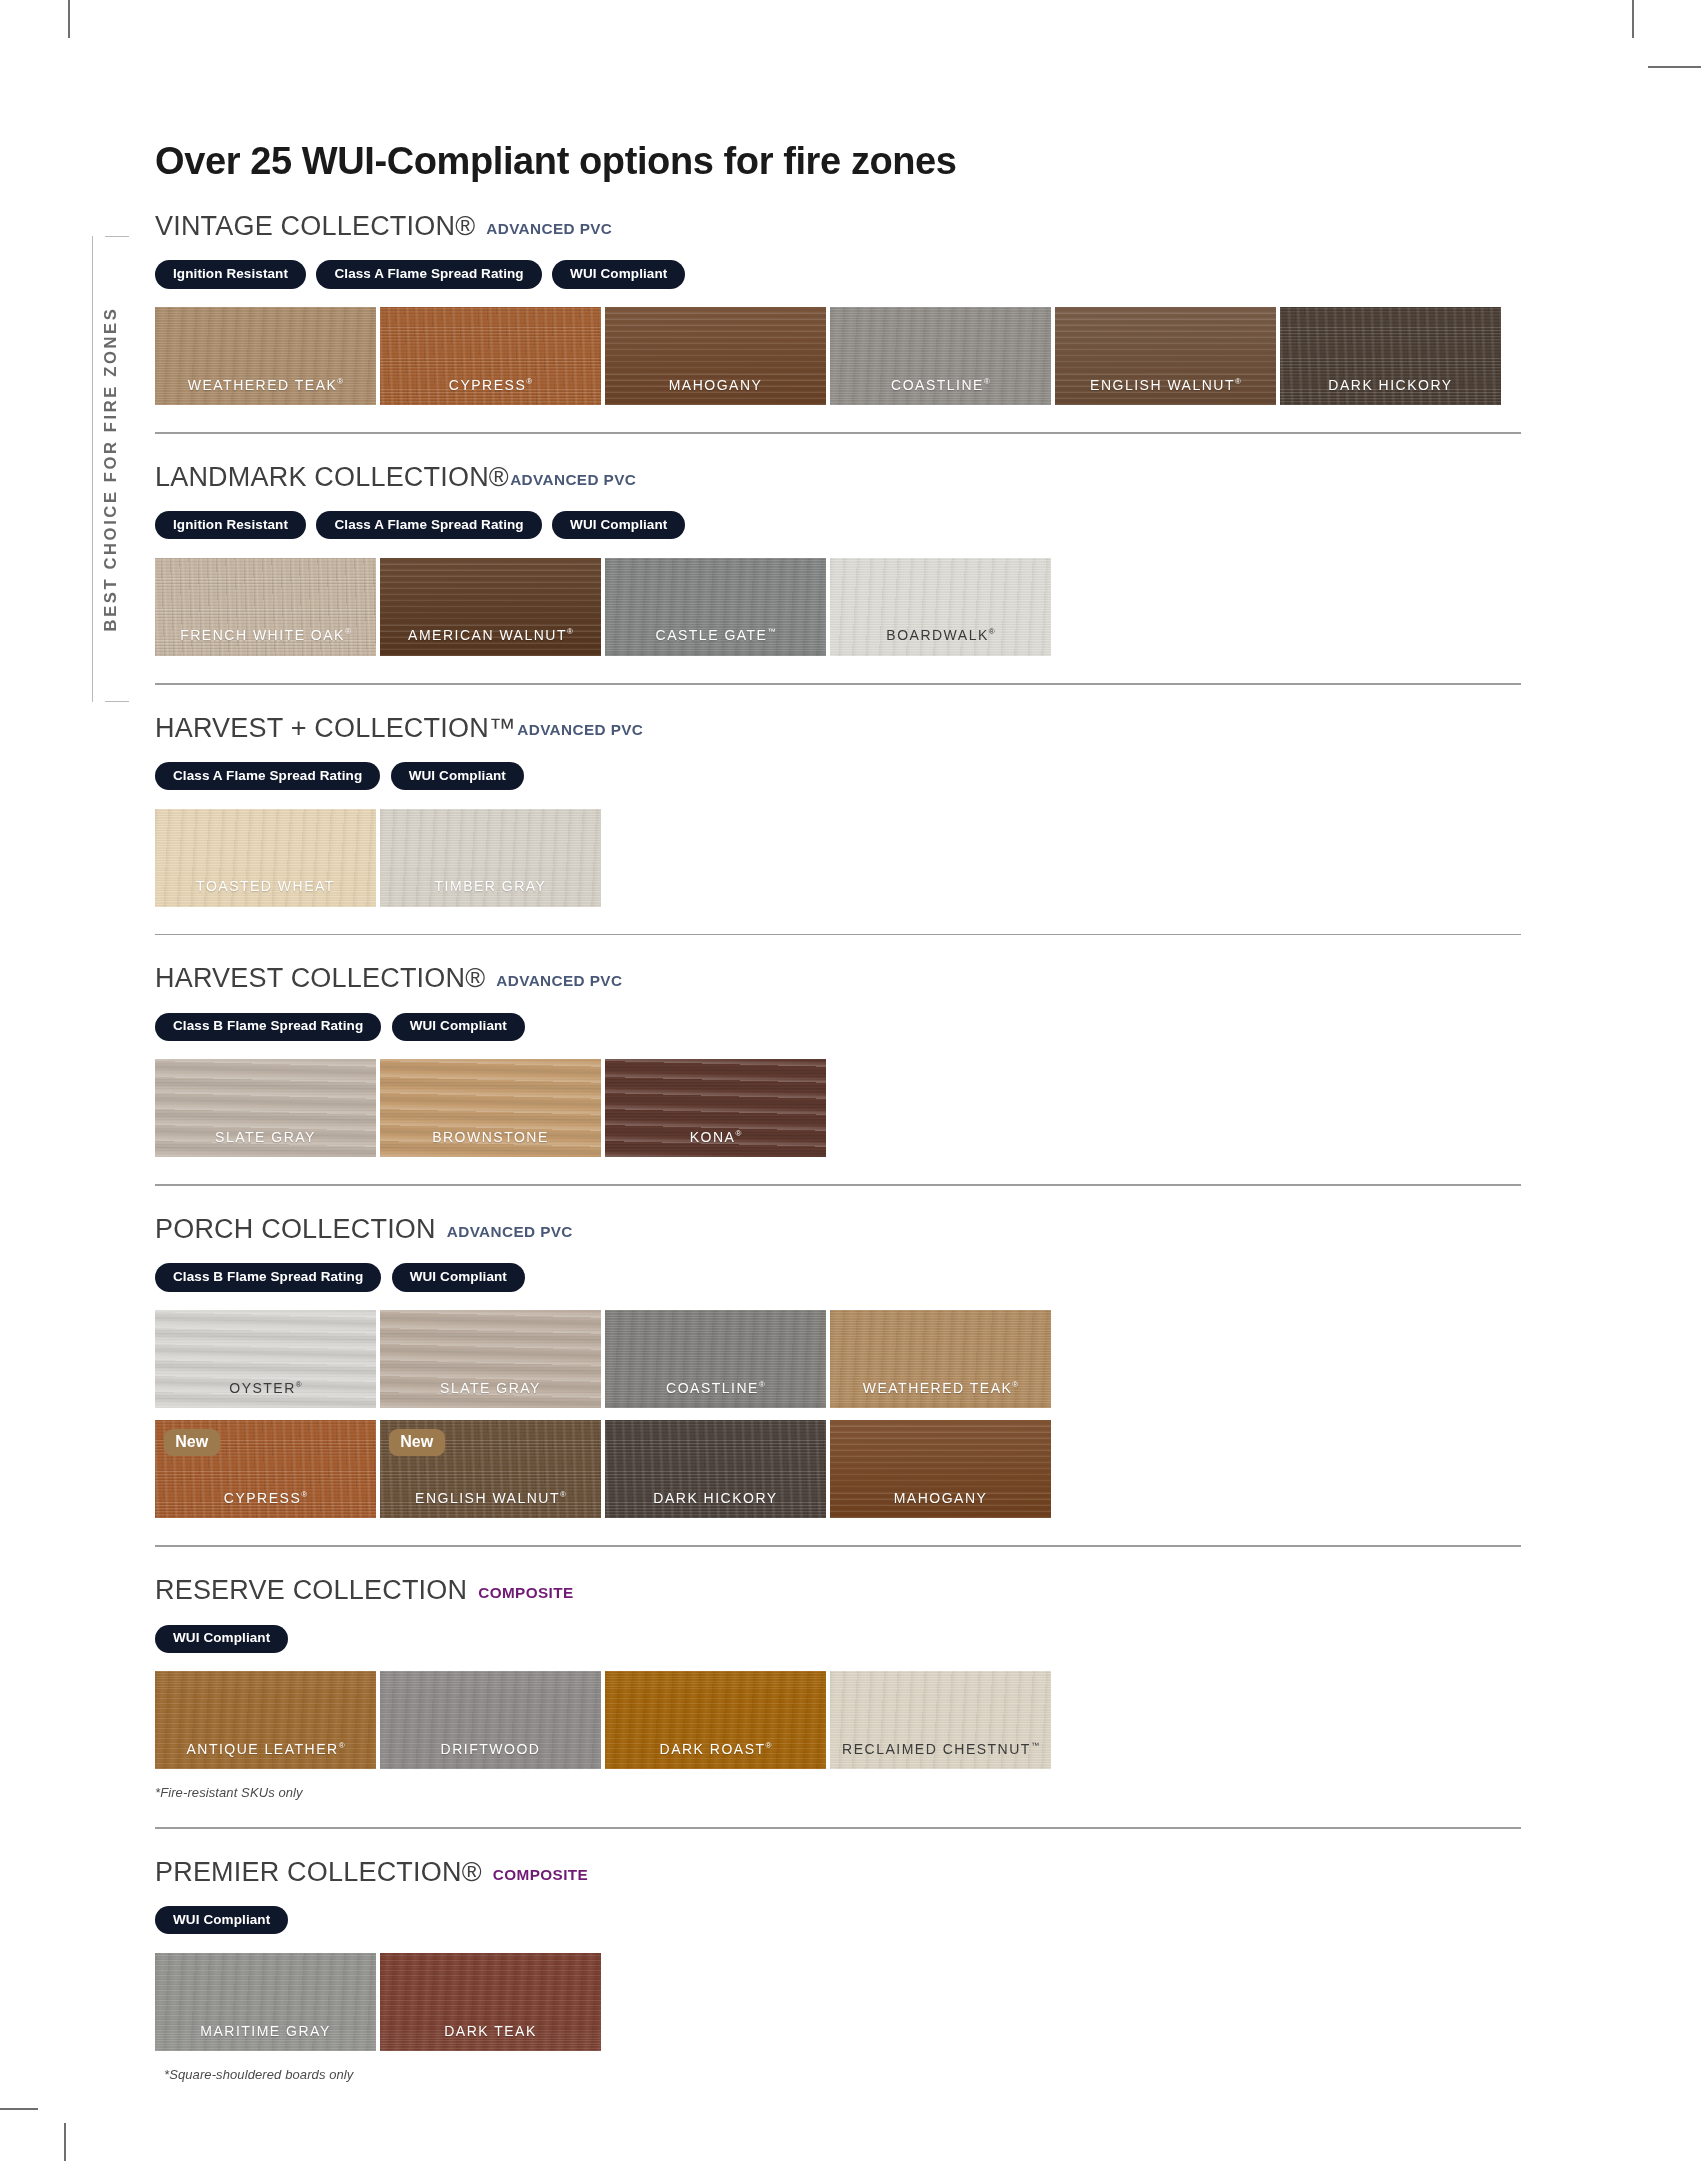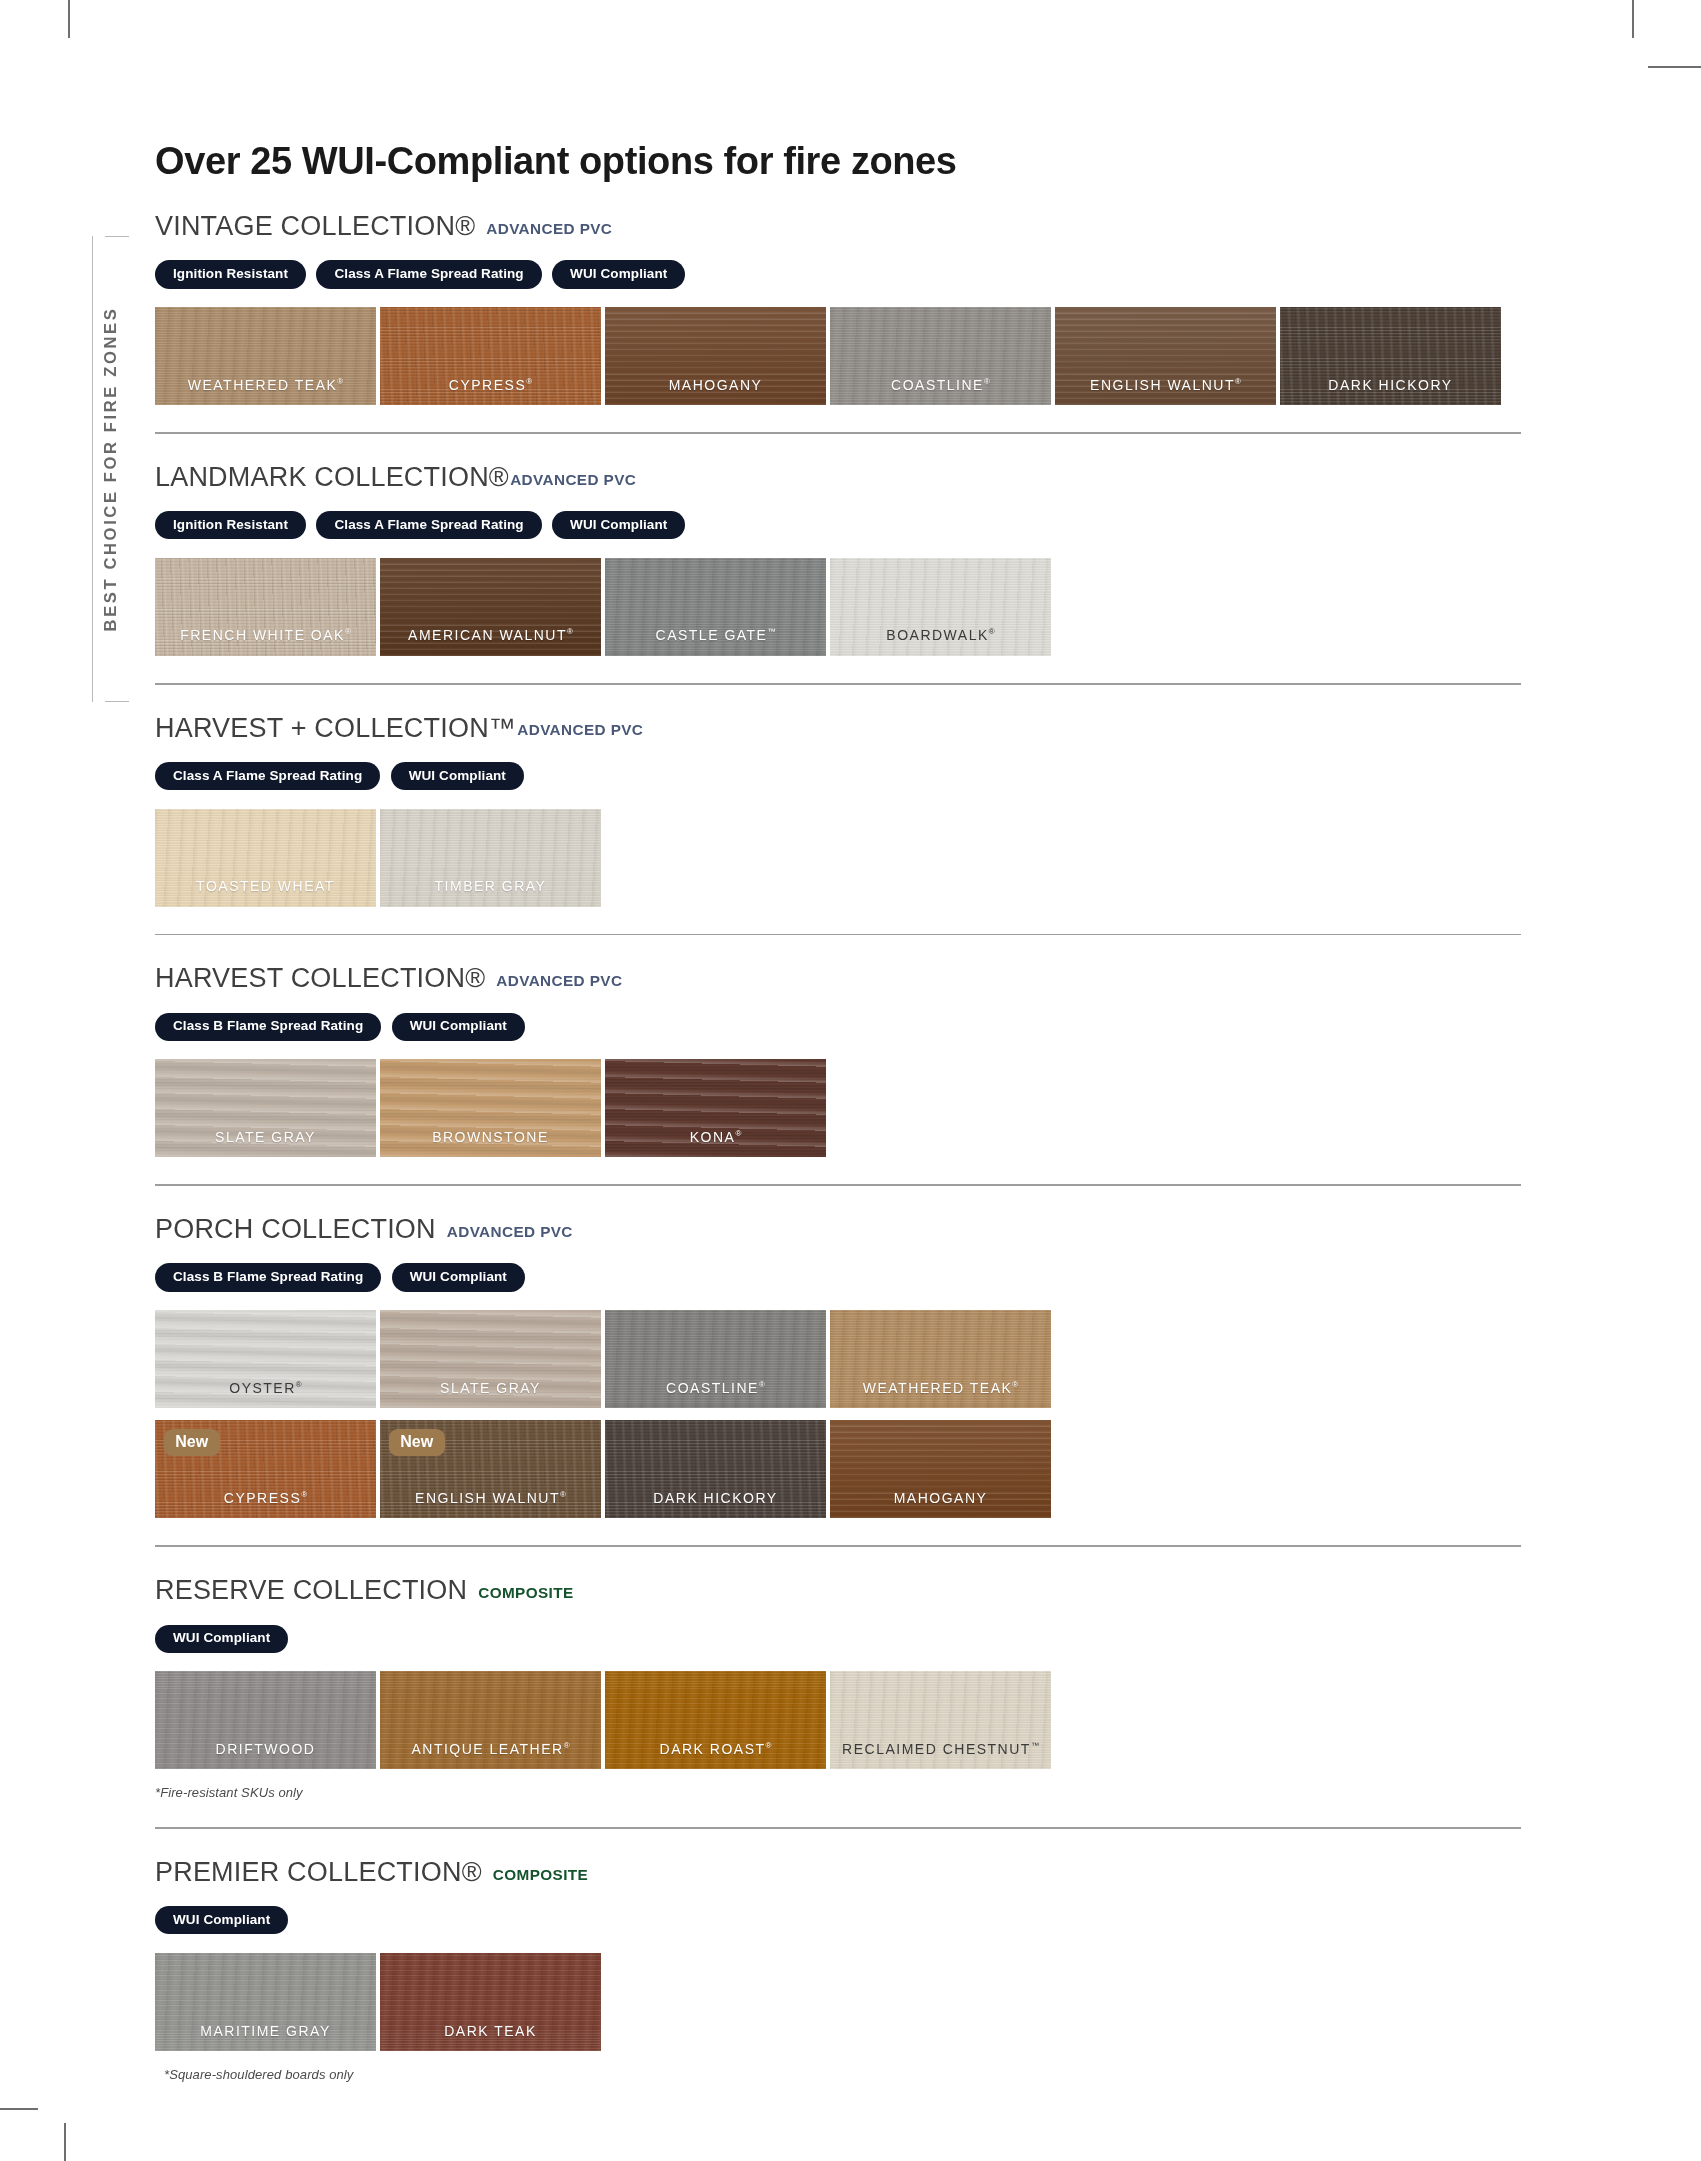--- a/index.html
+++ b/index.html
@@ -52,21 +52,21 @@
   .sec-head { display:flex; align-items:baseline; padding-top:28px; }
   .sec-name {
     font-size:27px; font-weight:400; color:#3f3f3f;
     letter-spacing:0.2px;
   }
   .sec-sub {
     font-size:15.3px; font-weight:700; letter-spacing:0.4px;
     margin-left:11px; position:relative; top:-1.2px;
   }
   .sub-pvc { color:#4a5878; }
-  .sub-comp { color:#14532d; }
+  .sub-comp { color:#701a75; }
   .sec-sub.tight { margin-left:1.2px; }
 
   .pills { display:flex; gap:10.4px; margin-top:18.4px; }
   .pill {
     background:#0f172a; color:#ffffff;
     border-radius:16px;
     font-size:13.5px; font-weight:700; letter-spacing:0.1px;
     padding:6.7px 18px 8px 18px;
     white-space:nowrap;
     line-height:1;
@@ -320,27 +320,27 @@
       <div class="section">
         <div class="divider"></div>
         <div class="sec-head">
           <span class="sec-name">RESERVE COLLECTION</span>
           <span class="sec-sub sub-comp">COMPOSITE</span>
         </div>
         <div class="pills">
           <div class="pill">WUI Compliant</div>
         </div>
         <div class="swatch-row">
+          <div class="swatch" style="background: rgb(156, 106, 48);">
+            <div class="grain g-h"></div>
+            <div class="label"><span>ANTIQUE LEATHER</span><span class="sup">®</span></div>
+          </div>
           <div class="swatch" style="background: rgb(141, 138, 137);">
             <div class="grain g-h"></div>
             <div class="label"><span>DRIFTWOOD</span></div>
-          </div>
-          <div class="swatch" style="background: rgb(156, 106, 48);">
-            <div class="grain g-h"></div>
-            <div class="label"><span>ANTIQUE LEATHER</span><span class="sup">®</span></div>
           </div>
           <div class="swatch" style="background: #a16207;">
             <div class="grain g-h"></div>
             <div class="label"><span>DARK ROAST</span><span class="sup">®</span></div>
           </div>
           <div class="swatch dark-label" style="background: rgb(221, 214, 198);">
             <div class="grain g-h"></div>
             <div class="label"><span>RECLAIMED CHESTNUT</span><span class="sup">™</span></div>
           </div>
         </div>

